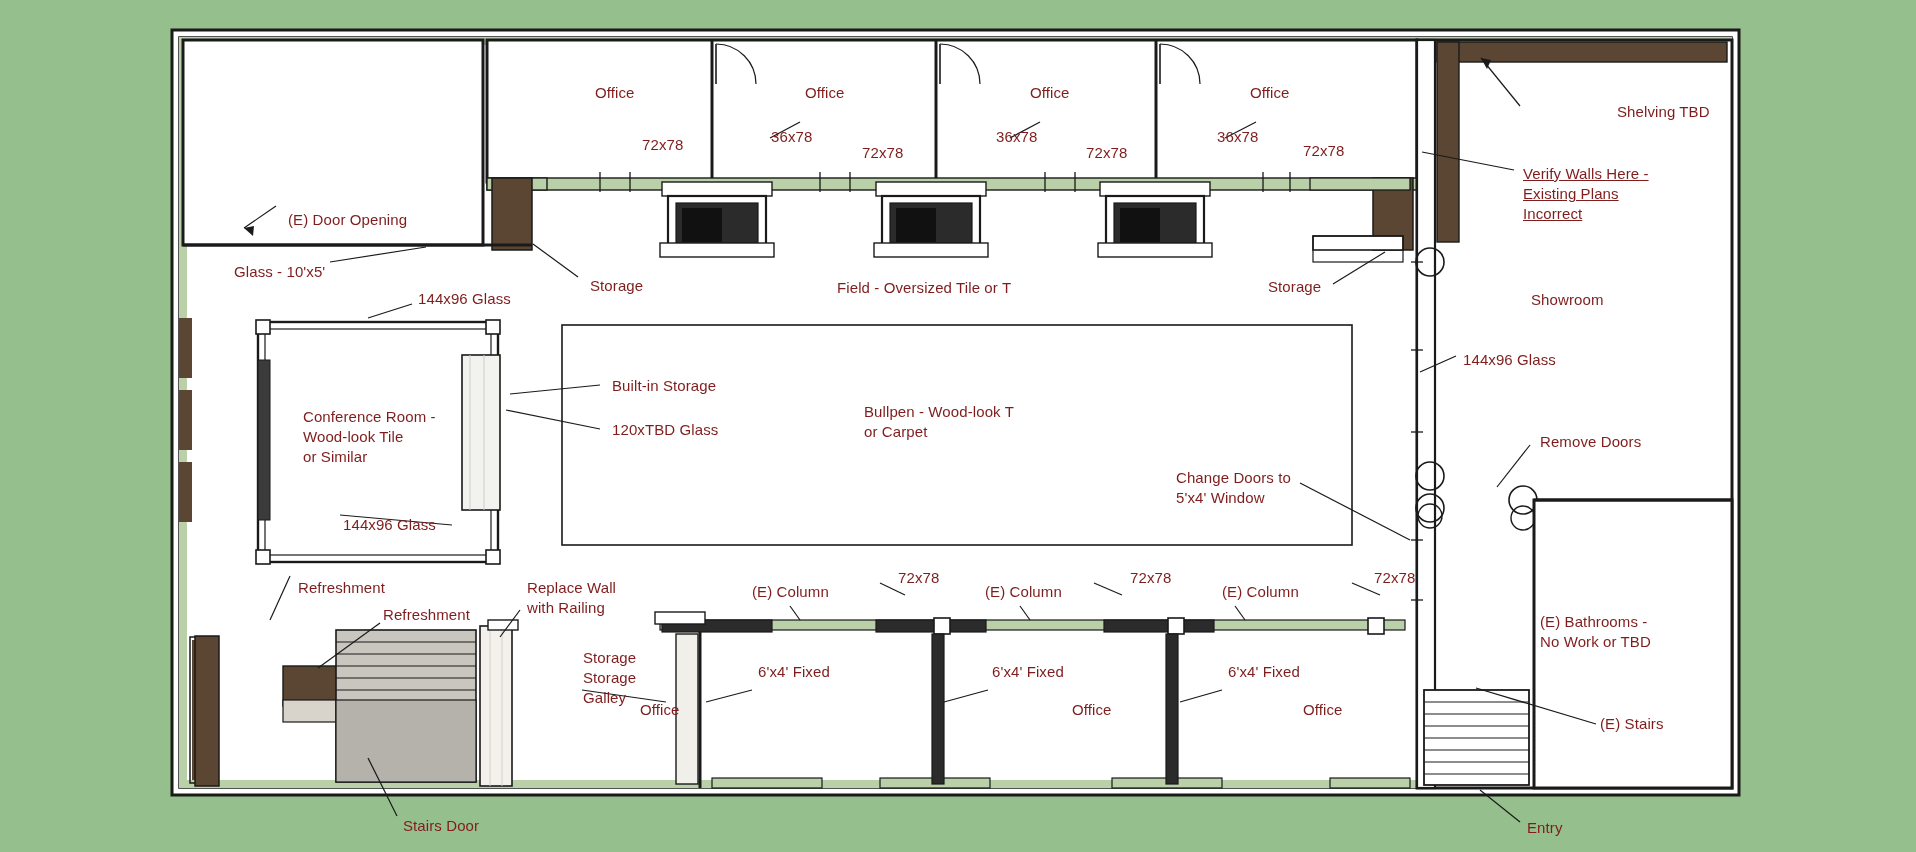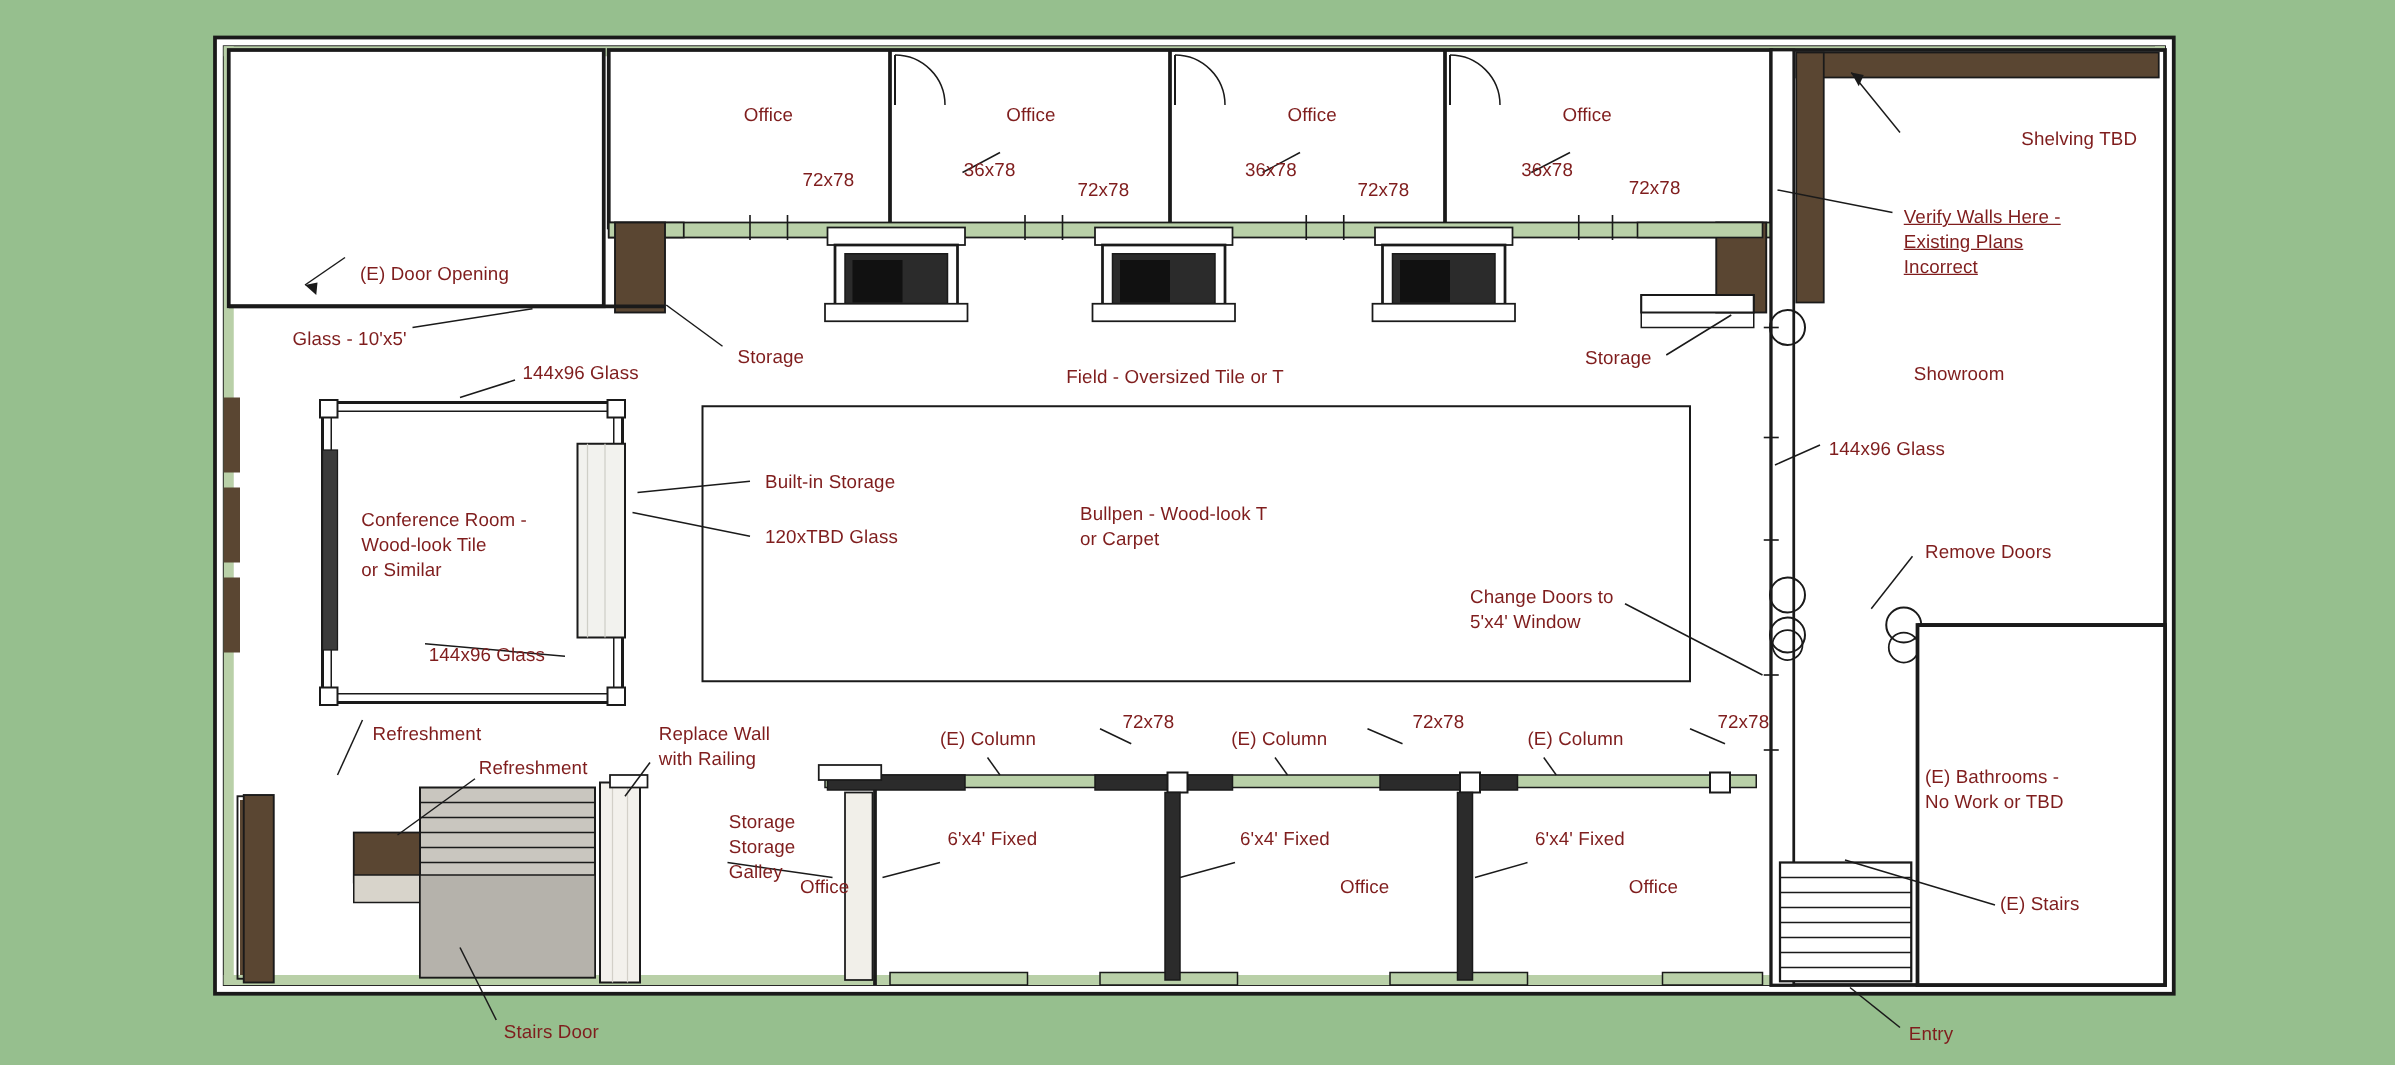--- a/index.html
+++ b/index.html
@@ -316,29 +316,29 @@
   <div class="lbl" style="left:1523px; top:164px;text-decoration:underline;">Verify Walls Here -
 Existing Plans
 Incorrect</div>
 
   <div class="lbl" style="left:288px; top:198px;margin-top:12px;">(E) Door Opening</div>
   <div class="lbl" style="left:234px; top:262px;">Glass - 10'x5'</div>
 
   <div class="lbl" style="left:590px; top:276px;">Storage</div>
   <div class="lbl" style="left:1268px; top:277px;">Storage</div>
 
-  <div class="lbl" style="left:837px; top:292px;margin-left:16px;">Field - Oversized Tile or T</div>
+  <div class="lbl" style="left:837px; top:278px;">Field - Oversized Tile or T</div>
 
   <div class="lbl" style="left:1531px; top:290px;">Showroom</div>
 
   <div class="lbl" style="left:418px; top:289px;">144x96 Glass</div>
   <div class="lbl" style="left:343px; top:515px;">144x96 Glass</div>
   <div class="lbl" style="left:1463px; top:350px;">144x96 Glass</div>
 
-  <div class="lbl" style="left:289px; top:407px;">Conference Room -
+  <div class="lbl" style="left:303px; top:407px;">Conference Room -
 Wood-look Tile
 or Similar</div>
 
   <div class="lbl" style="left:612px; top:376px;">Built-in Storage</div>
   <div class="lbl" style="left:612px; top:420px;">120xTBD Glass</div>
 
   <div class="lbl" style="left:864px; top:402px;">Bullpen - Wood-look T
 or Carpet</div>
 
   <div class="lbl" style="left:1540px; top:432px;">Remove Doors</div>

